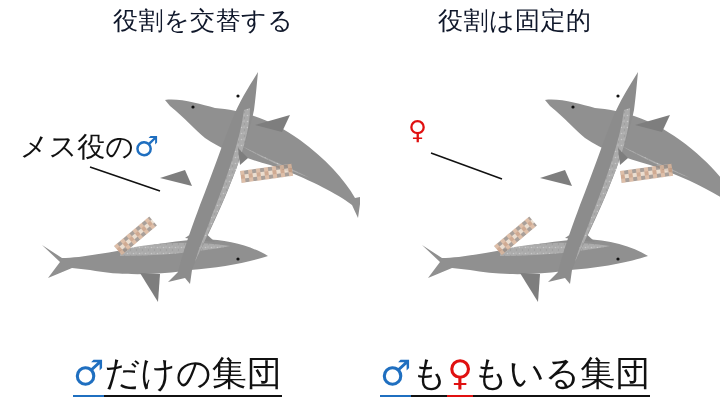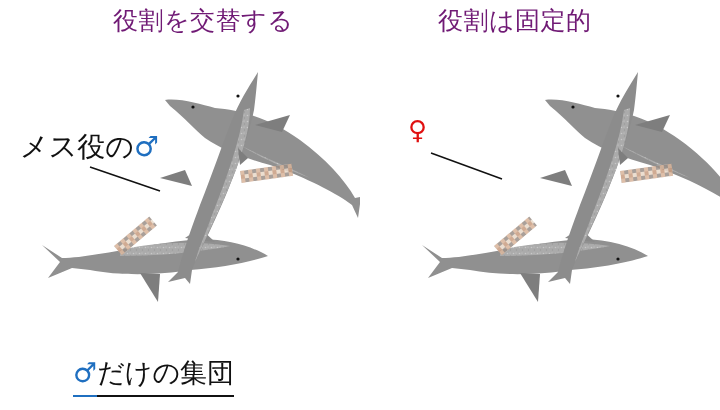--- a/index.html
+++ b/index.html
@@ -1,28 +1,28 @@
 <!DOCTYPE html>
 <html><head>
 <meta charset="utf-8">
 <style>
   html, body { margin:0; padding:0; background:#ffffff; }
   body { width:720px; height:410px; position:relative; overflow:hidden;
          font-family:"DejaVu Sans","Liberation Sans",sans-serif; color:#111; }
   .panel { position:absolute; top:0; height:410px; }
   #panel-left { left:0; width:360px; }
   #panel-right { left:360px; width:360px; }
-  .title { position:absolute; top:4px; font-size:25px; letter-spacing:0.5px; white-space:nowrap; color:#701a75; }
+  .title { position:absolute; top:4px; font-size:25px; letter-spacing:0.5px; white-space:nowrap; color:#0f172a; }
   #panel-left .title { left:113px; }
   #panel-right .title { left:78px; }
   .art { position:absolute; left:0; top:0; }
   .label { position:absolute; font-size:28px; white-space:nowrap; }
   .male { color:#1f6fc0; }
   .female { color:#e01010; }
-  .caption { position:absolute; top:353px; font-size:27px; white-space:nowrap; line-height:40px; }
+  .caption { position:absolute; top:353px; font-size:35px; white-space:nowrap; line-height:40px; }
   #panel-left .caption { left:73px; }
   #panel-right .caption { left:20px; }
   .seg { display:inline-block; border-bottom:2.5px solid #111; padding-bottom:2px; }
   .seg.male { border-bottom-color:#1f6fc0; }
   .seg.female { border-bottom-color:#e01010; }
   .seg.text { color:#111; }
 </style>
 </head>
 <body>
 
@@ -91,13 +91,16 @@
 <section class="panel" id="panel-right">
   <div class="title">役割は固定的</div>
 
   <svg class="art" width="360" height="330" viewBox="-20 0 360 330">
     <use href="#dolphin-cluster"></use>
     <line x1="51" y1="153" x2="122" y2="179" stroke="#111" stroke-width="1.5"></line>
   </svg>
 
   <div class="label female" style="left:48px; top:115px; font-size:26px;">♀</div>
 
+  <div class="caption">
+    <span class="seg male">♂</span><span class="seg text">も</span><span class="seg female">♀</span><span class="seg text">もいる集団</span>
+  </div>
 </section>
 
 </body></html>

